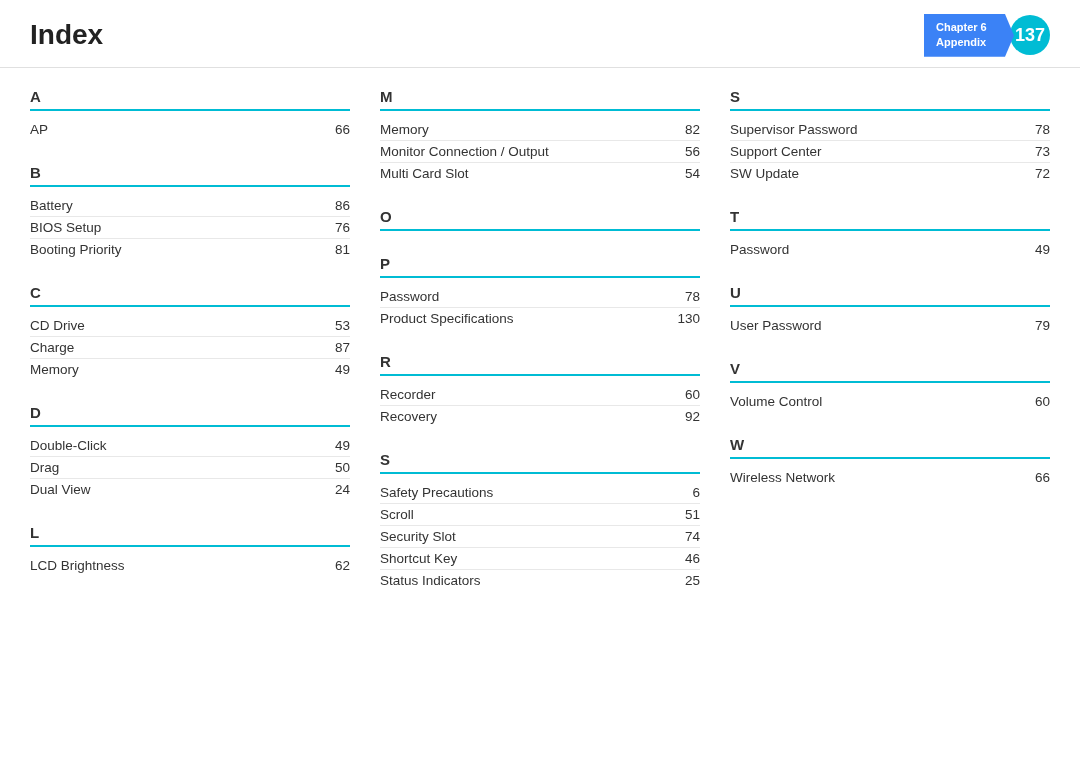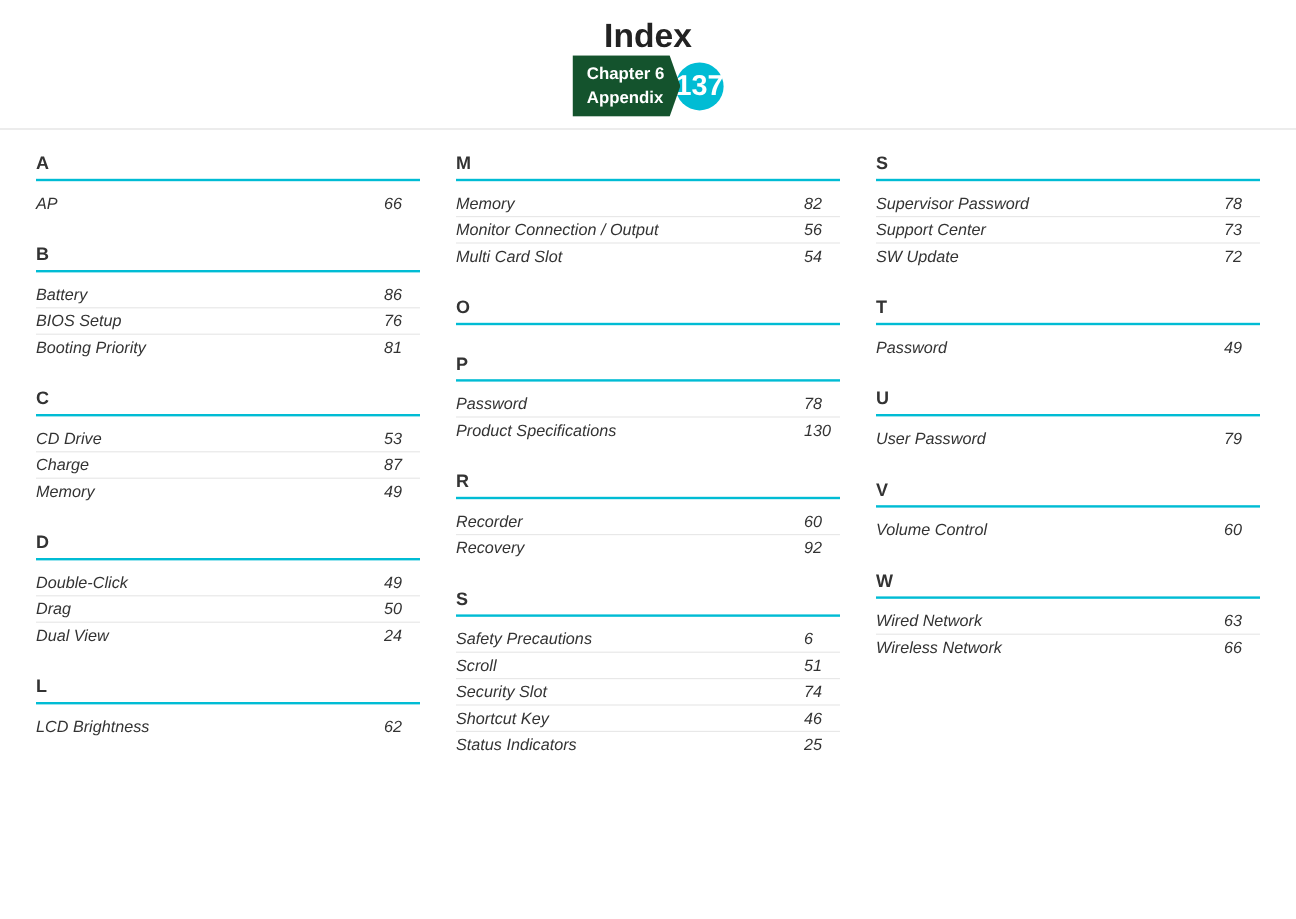--- a/index.html
+++ b/index.html
@@ -13,46 +13,45 @@
     }
 
     
     .header {
       display: flex;
       justify-content: space-between;
       align-items: center;
       padding: 14px 30px 10px 30px;
       border-bottom: 1px solid #e0e0e0;
       background: #fff;
-      flex-direction: column;
     }
     .header-title {
       font-size: 28px;
       font-weight: bold;
       color: #222;
     }
     .chapter-badge {
       display: flex;
       align-items: center;
       gap: 0;
     }
     .chapter-text {
-      background: #14532d;
+      background: #3b82f6;
       color: #fff;
-      font-size: 14px;
+      font-size: 11px;
       padding: 6px 10px 6px 12px;
       font-weight: bold;
       clip-path: polygon(0 0, 90% 0, 100% 50%, 90% 100%, 0 100%);
       line-height: 1.4;
       min-width: 90px;
     }
     .chapter-num {
       background: #00bcd4;
       color: #fff;
-      font-size: 24px;
+      font-size: 18px;
       font-weight: bold;
       border-radius: 50%;
       width: 40px;
       height: 40px;
       display: flex;
       align-items: center;
       justify-content: center;
       margin-left: -4px;
     }
 
@@ -84,33 +83,33 @@
       border-bottom: 2px solid #00bcd4;
       margin-bottom: 8px;
       display: block;
     }
     .index-row {
       display: flex;
       justify-content: space-between;
       align-items: baseline;
       padding: 3px 0;
       border-bottom: 1px solid #e8e8e8;
-      font-style: italic;
     }
     .index-row:last-child {
       border-bottom: none;
     }
     .index-term {
       font-size: 13.5px;
       color: #333;
     }
     .index-page {
       font-size: 13.5px;
       color: #333;
       min-width: 30px;
+      text-align: right;
     }
   </style>
 </head>
 <body>
 
 <div class="header">
   <h1 class="header-title">Index</h1>
   <div class="chapter-badge">
     <div class="chapter-text">
       <span>Chapter 6</span><br>
@@ -281,22 +280,18 @@
       <div class="section">
         <span class="section-letter">V</span>
         <div class="index-row">
           <span class="index-term">Volume Control</span>
           <span class="index-page">60</span>
         </div>
       </div>
       <div class="section">
         <span class="section-letter">W</span>
         <div class="index-row">
-          <span class="index-term">Wired Network</span>
-          <span class="index-page">63</span>
-        </div>
-        <div class="index-row">
           <span class="index-term">Wireless Network</span>
           <span class="index-page">66</span>
         </div>
       </div>
     </div>
   </div>
 
 </body></html>

